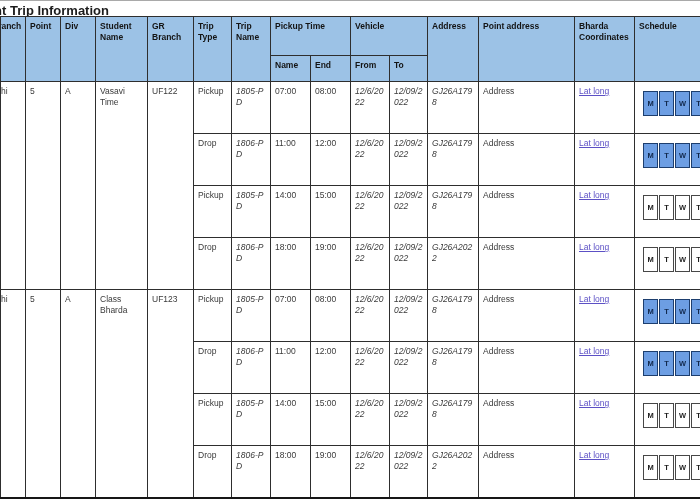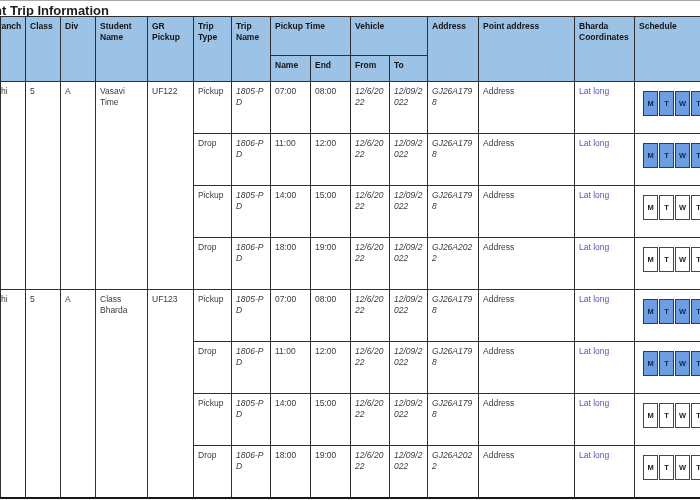--- a/index.html
+++ b/index.html
@@ -38,21 +38,21 @@
   tr.hdr-top    { height: 39px; }
   tr.hdr-sub    { height: 26px; }
   tr.trip-row   { height: 52px; }
 
   .clip-branch-hdr { display: inline-block; margin-left: -13px; white-space: nowrap; }
   .clip-branch-val { display: inline-block; margin-left: -4px; white-space: nowrap; }
 
   td.wrap-hard { word-break: break-all; font-style: italic; }
 
   a.latlong {
-    color: #5c50c5; cursor: pointer;
+    color: #5c50c5; text-decoration: underline; cursor: pointer;
     font-size: 8.5px;
   }
 
   .daystrip { display: flex; gap: 1px; margin-top: 9px; }
   .daybox {
     width: 15px; height: 25px; flex: 0 0 15px;
     display: flex; align-items: center; justify-content: center;
     font-size: 7.5px; font-weight: bold;
     background: #ffffff; border: 1.5px solid #474747; color: #1e1e1e;
     cursor: pointer;
@@ -83,24 +83,24 @@
       <col style="width:39px">
         <col style="width:38px">
         <col style="width:51px">
       <col style="width:96px">
         <col style="width:60px">
         <col style="width:130px">
     </colgroup>
     <thead>
       <tr class="hdr-top">
         <th rowspan="2"><span class="clip-branch-hdr">Branch</span></th>
-        <th rowspan="2">Class</th>
+        <th rowspan="2">Point</th>
         <th rowspan="2">Div</th>
         <th rowspan="2">Student Name</th>
-        <th rowspan="2">GR Pickup</th>
+        <th rowspan="2">GR Branch</th>
         <th rowspan="2">Trip Type</th>
         <th rowspan="2">Trip Name</th>
         <th colspan="2">Pickup Time</th>
         <th colspan="2" class="valign-bottom">Vehicle</th>
         <th rowspan="2">Address</th>
         <th rowspan="2">Point address</th>
         <th rowspan="2">Bharda Coordinates</th>
         <th rowspan="2">Schedule</th>
       </tr>
       <tr class="hdr-sub">

